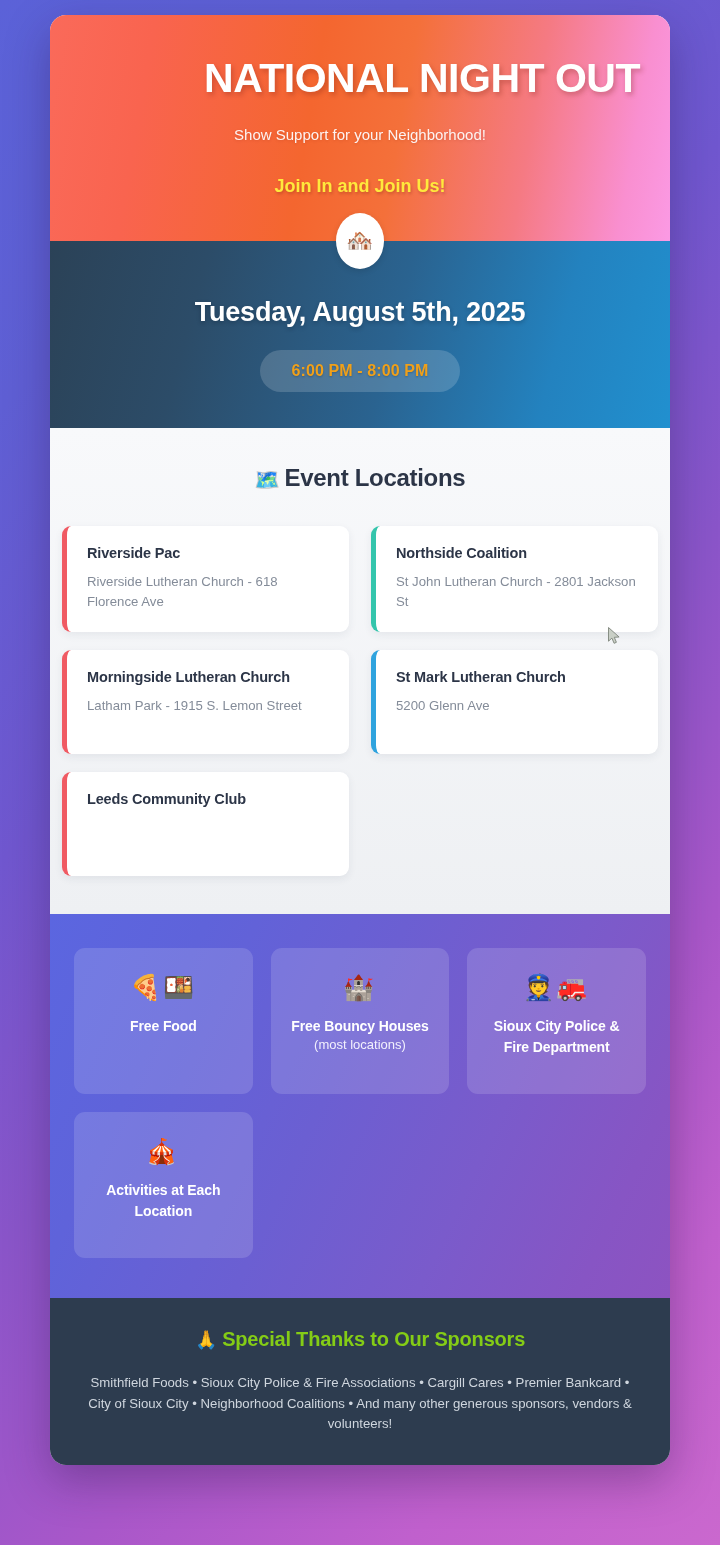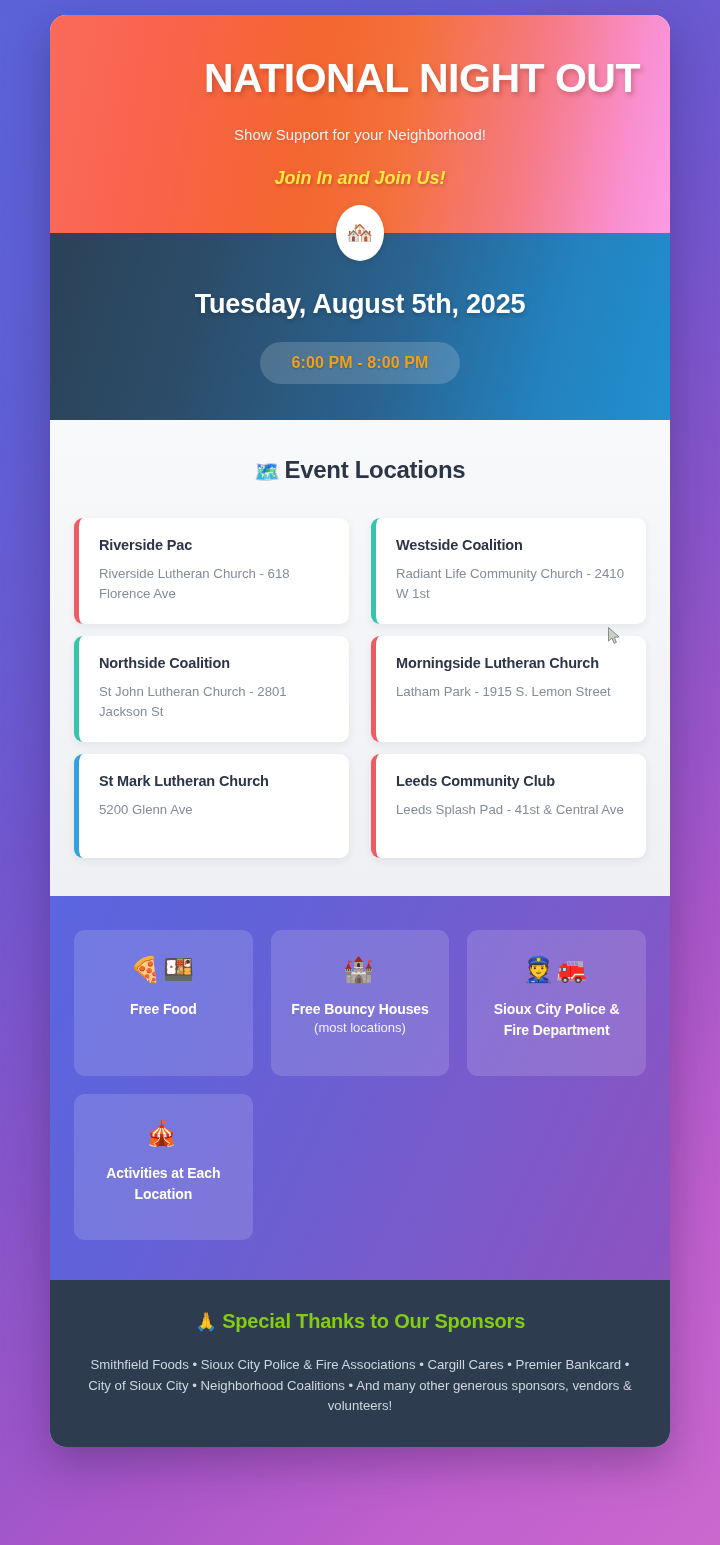--- a/index.html
+++ b/index.html
@@ -60,26 +60,25 @@
     text-align: right;
   }
   .header .tagline {
     margin-top: 26px;
     font-size: 15px;
     color: #fdf3f1;
     font-weight: 400;
     text-shadow: 0 1px 3px rgba(120, 30, 20, .18);
   }
   .header .joinus {
-    margin-top: 25px;
+    margin-top: 33px;
     font-size: 18px;
     font-weight: 800;
     color: #ffe93c;
     text-shadow: 1px 2px 3px rgba(120, 30, 20, .30);
-    font-style: italic;
   }
 
   
   .dateband {
     position: relative;
     background: linear-gradient(105deg,
         #2b4257 0%,
         #2c4c68 24%,
         #2a6390 55%,
         #2382bf 80%,
@@ -121,36 +120,36 @@
     color: #f0a019;
     font-size: 16px;
     font-weight: 800;
     letter-spacing: .1px;
     text-shadow: 0 1px 2px rgba(0,20,40,.25);
   }
 
   
   .locations {
     background: linear-gradient(180deg, #f8f9fb 0%, #eef0f3 100%);
-    padding: 36px 24px 38px;
+    padding: 36px 12px 38px;
   }
   .section-title {
     text-align: center;
     font-size: 24px;
     font-weight: 800;
     color: #2c3547;
     letter-spacing: -.3px;
     margin-bottom: 34px;
   }
   .section-title .emoji { font-size: 21px; margin-right: 4px; vertical-align: -1px; }
 
   .loc-grid {
     display: grid;
     grid-template-columns: 1fr 1fr;
-    gap: 12px 22px;
+    gap: 18px 22px;
   }
   .loc-card {
     background: #ffffff;
     border-radius: 9px;
     border-left: 5px solid #e8535f;
     padding: 19px 20px 20px;
     box-shadow: 0 3px 9px rgba(40, 50, 80, .075);
     min-height: 104px;
   }
   .loc-card.c-red   { border-left-color: #f05a63; }
@@ -275,38 +274,33 @@
   <div class="locations">
     <div class="section-title">
       <span class="emoji">🗺️</span><span>Event Locations</span>
     </div>
     <div class="loc-grid">
       <div class="loc-card c-red">
         <div class="name">Riverside Pac</div>
         <div class="addr">Riverside Lutheran Church - 618 Florence Ave</div>
       </div>
       <div class="loc-card c-teal">
-        <div class="name">Westside Coalition</div>
-        <div class="addr">Radiant Life Community Church - 2410 W 1st</div>
-      </div>
-      <div class="loc-card c-teal">
         <div class="name">Northside Coalition</div>
         <div class="addr">St John Lutheran Church - 2801 Jackson St</div>
       </div>
       <div class="loc-card c-red">
         <div class="name">Morningside Lutheran Church</div>
         <div class="addr">Latham Park - 1915 S. Lemon Street</div>
       </div>
       <div class="loc-card c-blue">
         <div class="name">St Mark Lutheran Church</div>
         <div class="addr">5200 Glenn Ave</div>
       </div>
       <div class="loc-card c-red">
         <div class="name">Leeds Community Club</div>
-        <div class="addr">Leeds Splash Pad - 41st &amp; Central Ave</div>
       </div>
     </div>
   </div>
 
   <div class="expect">
     <div class="feat-grid">
       <div class="feat-card">
         <div class="ficon">🍕🍱</div>
         <div class="flabel">Free Food</div>
       </div>

